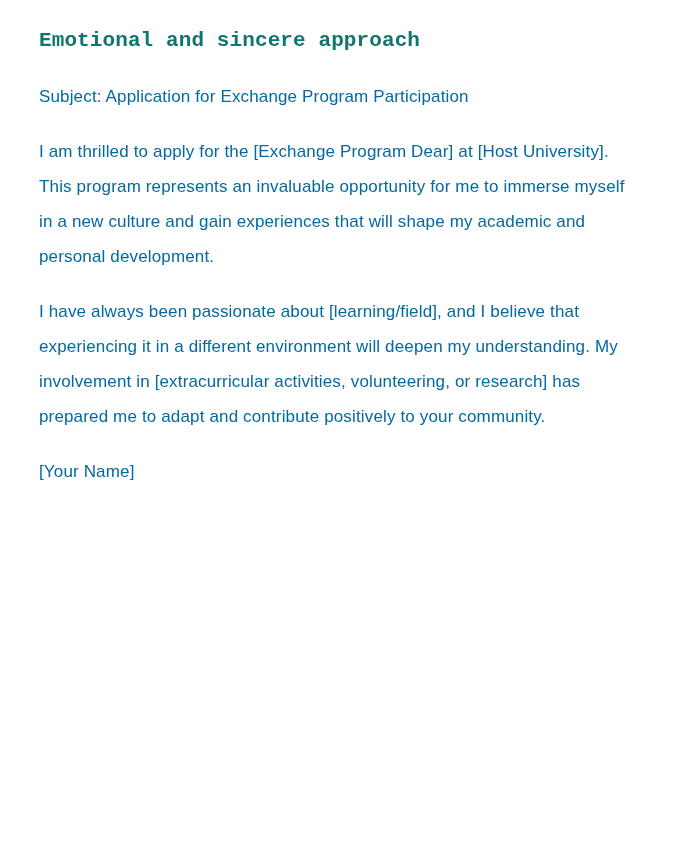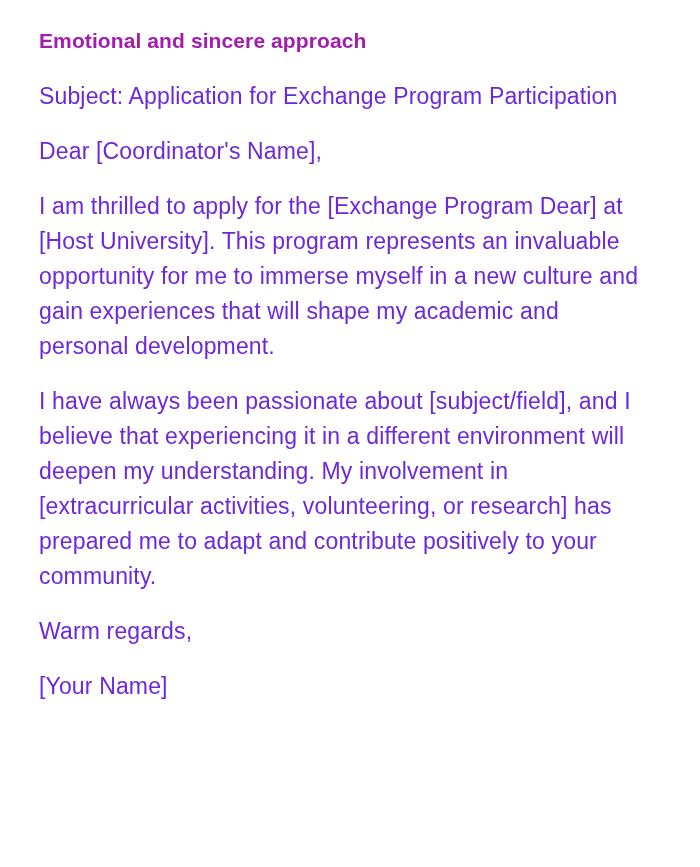--- a/index.html
+++ b/index.html
@@ -13,44 +13,43 @@
   .page {
     width: 700px;
     height: 867px;
     background: #ffffff;
     padding: 28px 58px 0 39px;
   }
   .doc-title {
     font-size: 21px;
     line-height: 26px;
     font-weight: 700;
-    color: #a21caf;
+    color: #0f766e;
     letter-spacing: 0.1px;
     margin: 0 0 25px 0;
+    font-family: Liberation Mono, monospace;
   }
   .doc-paragraph {
-    font-size: 23px;
+    font-size: 17px;
     line-height: 35px;
-    color: #6d28d9;
+    color: #0369a1;
     letter-spacing: 0.15px;
     margin: 0 0 20px 0;
     max-width: 600px;
   }
 </style>
 </head>
 <body>
 
 <div class="page">
   <h1 class="doc-title">Emotional and sincere approach</h1>
 
   <p class="doc-paragraph">Subject: Application for Exchange Program Participation</p>
 
-  <p class="doc-paragraph">Dear [Coordinator's Name],</p>
 
   <p class="doc-paragraph">I am thrilled to apply for the [Exchange Program Dear] at [Host University]. This program represents an invaluable opportunity for me to immerse myself in a new culture and gain experiences that will shape my academic and personal development.</p>
 
-  <p class="doc-paragraph">I have always been passionate about [subject/field], and I believe that experiencing it in a different environment will deepen my understanding. My involvement in [extracurricular activities, volunteering, or research] has prepared me to adapt and contribute positively to your community.</p>
+  <p class="doc-paragraph">I have always been passionate about [learning/field], and I believe that experiencing it in a different environment will deepen my understanding. My involvement in [extracurricular activities, volunteering, or research] has prepared me to adapt and contribute positively to your community.</p>
 
 
-  <p class="doc-paragraph">Warm regards,</p>
 
   <p class="doc-paragraph">[Your Name]</p>
 </div>
 
 </body></html>

